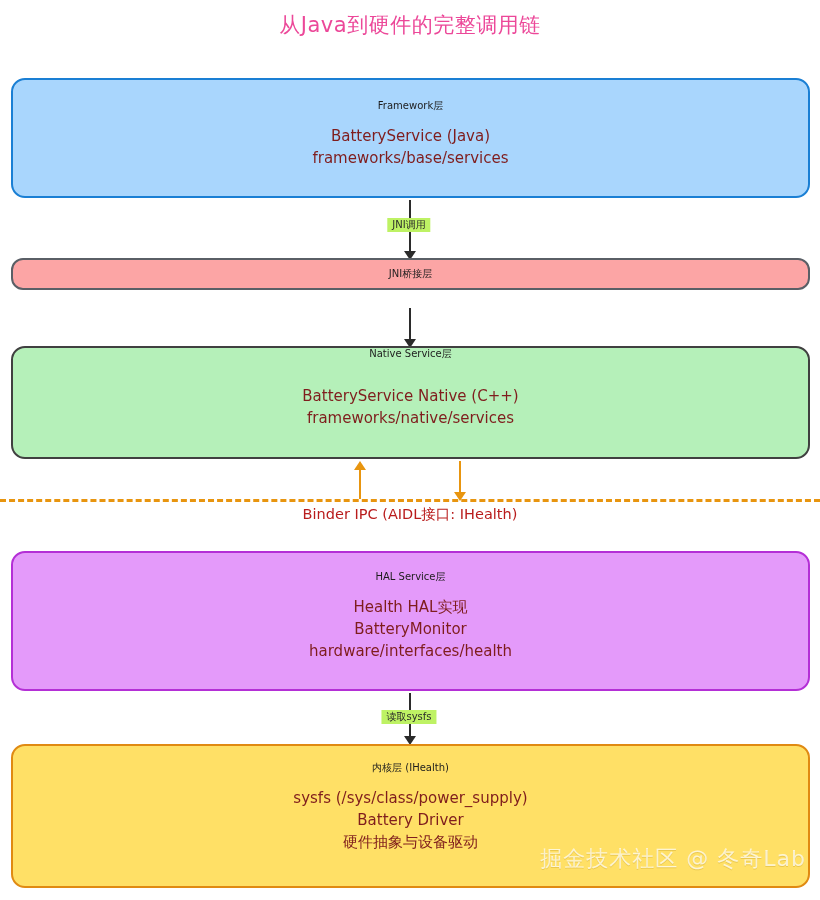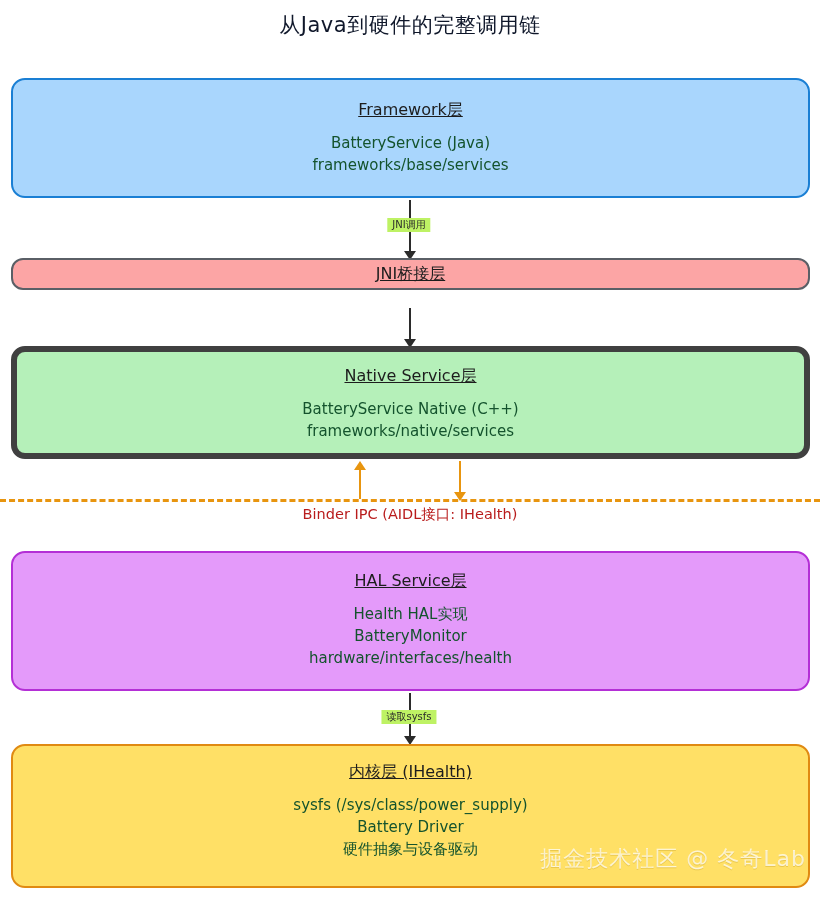--- a/index.html
+++ b/index.html
@@ -22,45 +22,44 @@
   }
 
   
   .diagram-title {
     position: absolute;
     top: 11px;
     left: 0;
     width: 820px;
     text-align: center;
     font-size: 21px;
-    color: #0f172a;
+    color: #ec4899;
     letter-spacing: 0.5px;
     font-family: "DejaVu Sans", sans-serif;
   }
 
   
   .layer-box {
     position: absolute;
     box-sizing: border-box;
     border-radius: 14px;
     display: flex;
     flex-direction: column;
     align-items: center;
     justify-content: flex-start;
     text-align: center;
   }
   .layer-head {
-    font-size: 16px;
+    font-size: 10px;
     color: #1d1d1d;
     line-height: 1.2;
-    text-decoration: underline;
   }
   .layer-body {
     font-size: 15px;
-    color: #14532d;
+    color: #7f1d1d;
     line-height: 1.45;
   }
   .layer-body .sub {
     display: block;
   }
 
   
   #box-framework {
     left: 11px; top: 78px; width: 799px; height: 120px;
     background: #a9d6fd;
@@ -76,22 +75,22 @@
     border: 2px solid #5a5f66;
     border-radius: 12px;
     justify-content: center;
     padding-top: 0;
   }
 
   
   #box-native {
     left: 11px; top: 346px; width: 799px; height: 113px;
     background: #b5f0b9;
-    border: 6px solid #404040;
-    padding-top: 14px;
+    border: 2px solid #404040;
+    gap: 12px;
   }
   #box-native .layer-body { margin-top: 14px; }
 
   
   #box-hal {
     left: 11px; top: 551px; width: 799px; height: 140px;
     background: #e49afa;
     border: 2px solid #b42fd6;
     padding-top: 18px;
   }

